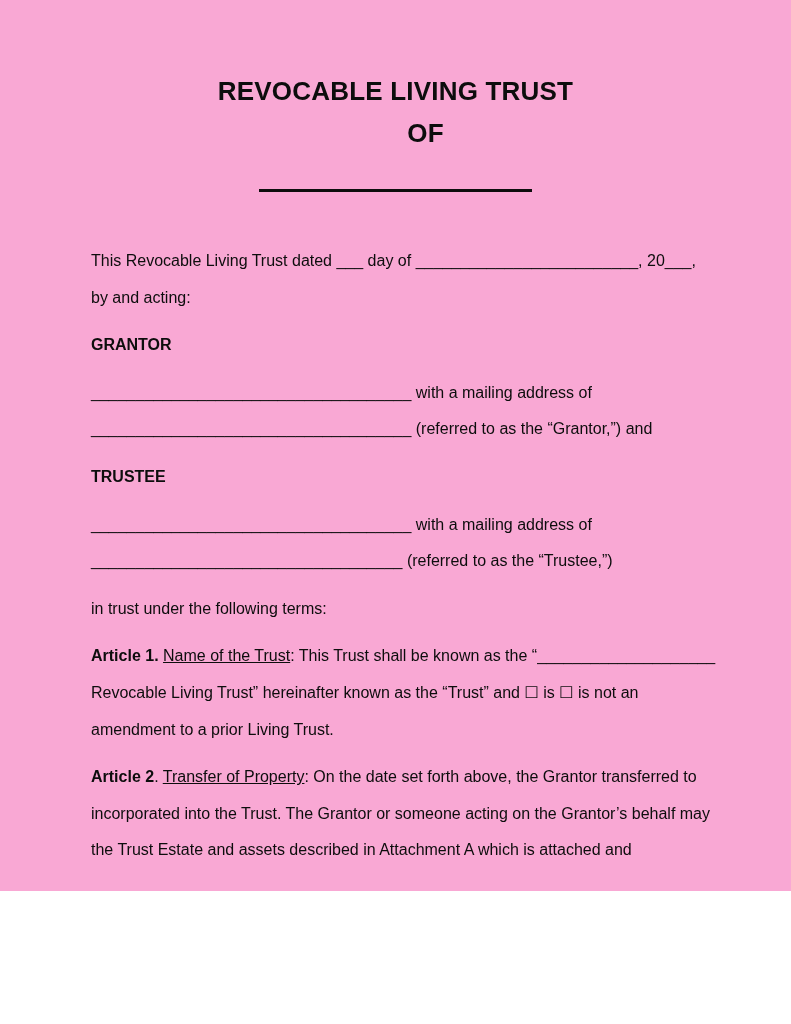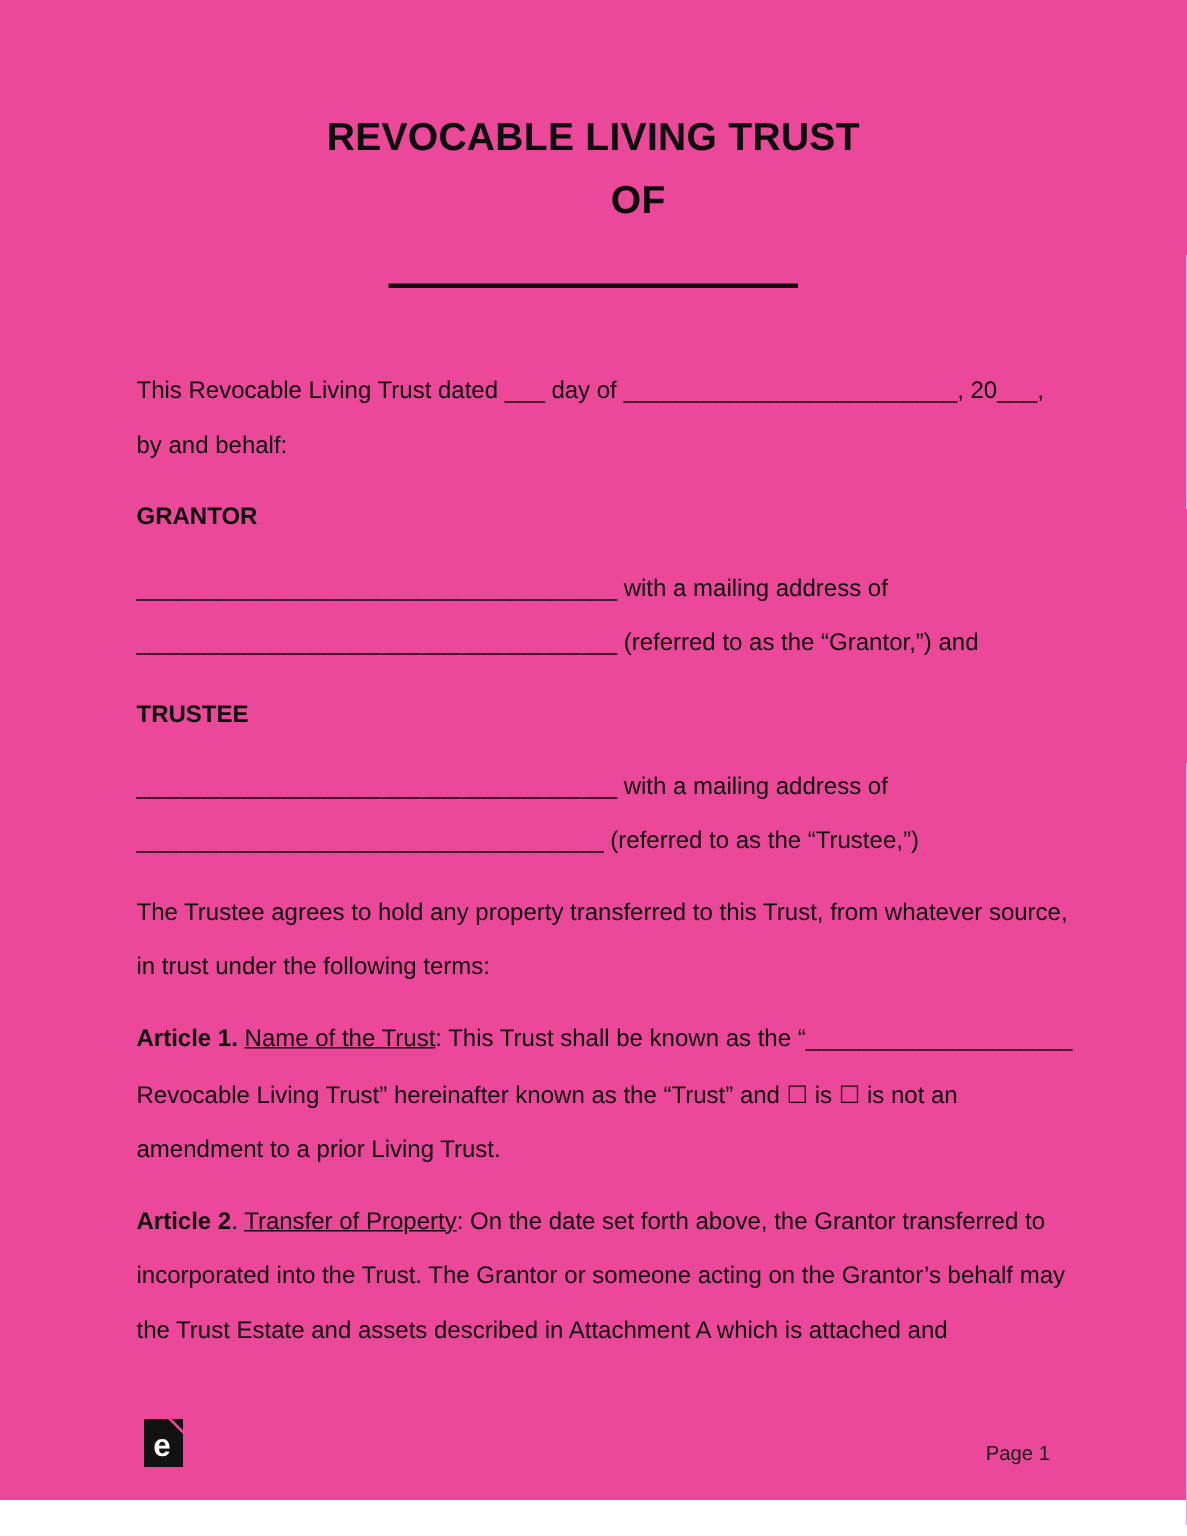--- a/index.html
+++ b/index.html
@@ -1,20 +1,20 @@
 <!DOCTYPE html>
 <html><head>
 <meta charset="utf-8">
 <style>
   html, body { margin: 0; padding: 0; background: #ffffff; }
   .page {
     position: relative;
     width: 791px;
-    height: 1000px;
-    background: #ec4899;
+    height: 891px;
+    background: #f9a8d4;
     font-family: "Liberation Sans", "DejaVu Sans", sans-serif;
     color: #0d0d0d;
     overflow: hidden;
   }
   .doc-title {
     position: absolute;
     left: 0; width: 100%;
     text-align: center;
     font-size: 26px;
     font-weight: bold;
@@ -71,39 +71,38 @@
 <div class="page">
 
   <div class="doc-title l1">REVOCABLE LIVING TRUST</div>
   <div class="doc-title l2">OF</div>
   <div class="title-blank"></div>
 
   <div class="body-text">
 
     <p>
       <span class="ln">This Revocable Living Trust dated ___ day of _________________________, 20___,</span>
-      <span class="ln">by and behalf:</span>
+      <span class="ln">by and acting:</span>
     </p>
 
     <p class="heading">GRANTOR</p>
 
     <p>
       <span class="ln">____________________________________ with a mailing address of</span>
       <span class="ln">____________________________________ (referred to as the “Grantor,”) and</span>
     </p>
 
     <p class="heading">TRUSTEE</p>
 
     <p>
       <span class="ln">____________________________________ with a mailing address of</span>
       <span class="ln">___________________________________ (referred to as the “Trustee,”)</span>
     </p>
 
     <p>
-      <span class="ln">The Trustee agrees to hold any property transferred to this Trust, from whatever source,</span>
       <span class="ln">in trust under the following terms:</span>
     </p>
 
     <p>
       <span class="ln"><b>Article 1. </b><span class="u">Name of the Trust</span><span>: This Trust shall be known as the “____________________</span></span>
       <span class="ln"><span>Revocable Living Trust” hereinafter known as the “Trust” and </span><span class="checkbox">☐</span><span> is </span><span class="checkbox">☐</span><span> is not an</span></span>
       <span class="ln">amendment to a prior Living Trust.</span>
     </p>
 
     <p>

